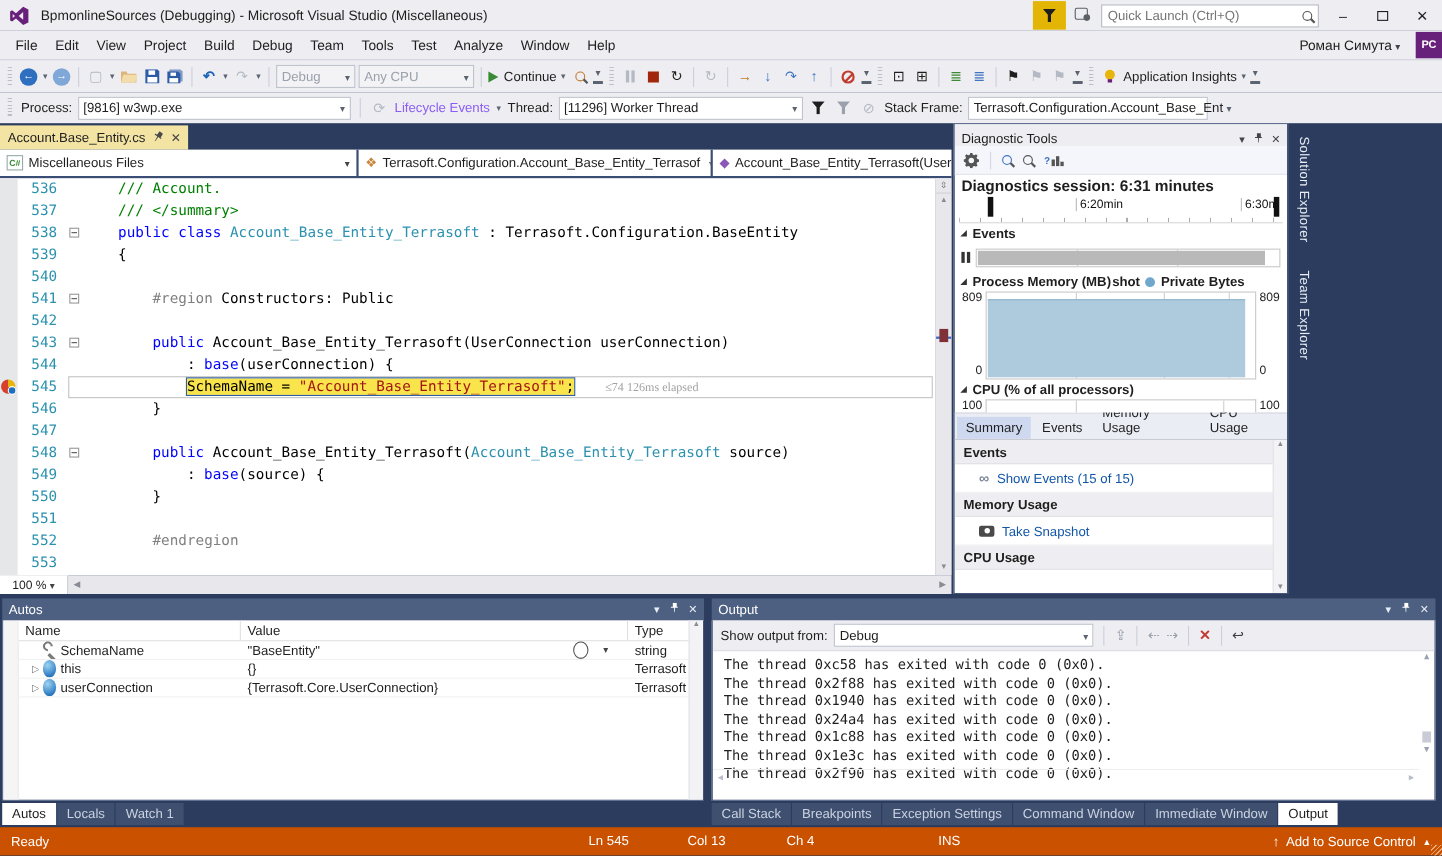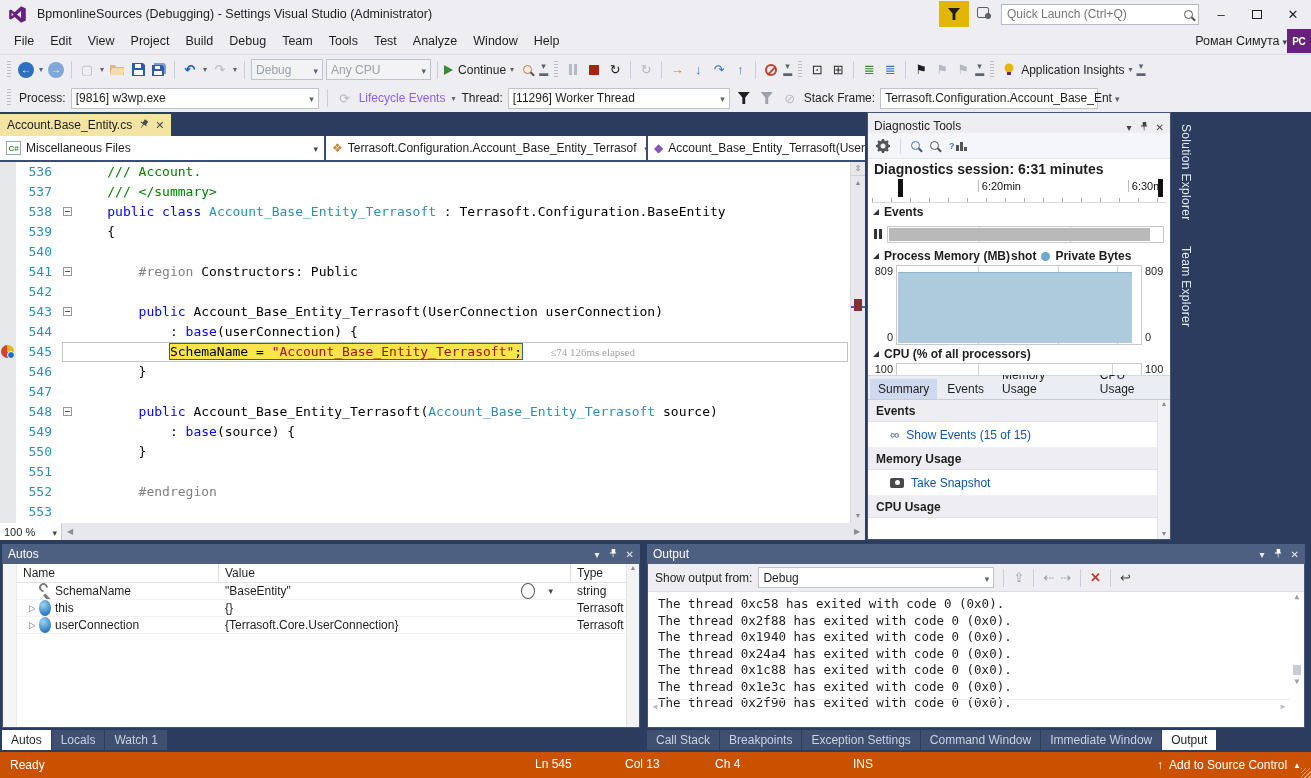--- a/index.html
+++ b/index.html
@@ -20,21 +20,21 @@
   .quick-launch { width:198px; height:21px; border:1px solid #B6BAC4; background:#fff; display:flex; align-items:center; padding:0 5px; }
   .quick-launch input { border:none; outline:none; flex:1; font-size:12px; color:#737373; font-family:"Liberation Sans",sans-serif; background:transparent; }
   .mag { width:9px; height:9px; border:1.6px solid #555; border-radius:50%; position:relative; display:inline-block; }
   .mag::after { content:''; position:absolute; width:5px; height:1.6px; background:#555; transform:rotate(45deg); right:-4px; bottom:-2px; }
   .winbtn { width:28px; text-align:center; font-size:13px; color:#1E1E1E; cursor:default; }
   .maxbox { width:10px; height:9px; border:1.5px solid #1E1E1E; display:inline-block; }
 
   
   .menubar { height:26px; background:#EEEEF2; display:flex; align-items:center; padding-left:6px; font-size:12.5px; position:relative; }
   .menu-item { padding:3px 8px; }
-  .menu-right { position:absolute; right:0; top:0; height:26px; display:flex; align-items:center; gap:0; }
+  .menu-right { position:absolute; right:0; top:0; height:26px; display:flex; align-items:center; gap:14px; }
   .user-name { font-size:12.5px; }
   .dd-caret::after { content:"▾"; font-size:9px; color:#444; margin-left:3px; }
   .avatar { width:24px; height:24px; background:#68217A; color:#fff; font-size:10px; font-weight:bold; display:flex; align-items:center; justify-content:center; }
 
   
   .toolbar1 { height:30px; background:#EEEEF2; border-top:1px solid #DCDDE4; display:flex; align-items:center; padding-left:4px; gap:3px; }
   .toolbar2 { height:28px; background:#EEEEF2; display:flex; align-items:center; padding-left:4px; gap:5px; font-size:12px; }
   .grip { width:4px; height:18px; background:repeating-linear-gradient(to bottom,#B9BEC9 0 1px,transparent 1px 3px); margin:0 3px; }
   .tsep { width:1px; height:18px; background:#CCCEDB; margin:0 3px; }
   .tbtn { min-width:18px; height:20px; display:flex; align-items:center; justify-content:center; font-size:13px; }
@@ -92,21 +92,21 @@
   .current-row::before { content:''; position:absolute; left:62px; right:2px; top:0; bottom:0; border:1px solid #C3C3C3; pointer-events:none; }
 
   .vscroll { position:absolute; right:0; top:0; bottom:0; width:15px; background:#E8E8EC; border-left:1px solid #DADAE0; }
   .vs-split { height:14px; text-align:center; font-size:8px; color:#666; border-bottom:1px solid #CFCFD6; line-height:13px;}
   .vs-up, .vs-dn { height:14px; text-align:center; font-size:7px; color:#8A8A95; line-height:14px; }
   .vs-dn { position:absolute; bottom:0; left:0; right:0; }
   .vs-marker { position:absolute; left:3px; top:38%; width:8px; height:12px; background:#7E3137; }
   .vs-markline { position:absolute; left:0; top:40%; width:100%; height:2px; background:#3B64C8; }
 
   .ebottom { height:17px; display:flex; align-items:center; background:#E8E8EC; }
-  .zoom-dd { width:62px; height:17px; background:#fff; border-right:1px solid #C9CBD4; font-size:11px; display:flex; align-items:center; justify-content:space-between; padding:0 4px; }
+  .zoom-dd { width:62px; height:17px; background:#fff; border-right:1px solid #C9CBD4; font-size:11px; display:flex; align-items:center; justify-content:center; padding:0 4px; }
   .hscroll { flex:1; display:flex; align-items:center; height:100%; color:#8A8A95; font-size:8px; }
   .hscroll .harrow { width:16px; text-align:center; }
   .hscroll .htrack { flex:1; height:100%; }
 
   
   .diag-header { height:20px; background:#EEEEF2; display:flex; align-items:flex-end; padding:0 6px; font-size:12px; }
   .diag-header .hicons { margin-left:auto; display:flex; gap:8px; align-items:center; color:#444; font-size:10px; }
   .diag-toolbar { height:26px; background:#F4F6FB; display:flex; align-items:center; gap:10px; padding:0 8px; border-bottom:1px solid #E2E5EC; }
   .diag-session { height:20px; font-size:14px; font-weight:bold; padding:2px 6px; }
   .timeline { height:24px; position:relative; border-bottom:1px solid #D8D8D8; margin:0 4px;
@@ -197,21 +197,21 @@
 <body>
 
 <div id="app">
 
   <div class="titlebar">
     <span class="vs-logo">
       <svg width="19" height="19" viewBox="0 0 16 16">
           <path fill="#68217A" d="M11 1 5.5 6 2.5 3.7 1 4.5v7l1.5.8L5.5 10 11 15l4-2V3l-4-2zM3 9.5v-3L4.7 8 3 9.5zM11 11 7.6 8 11 5v6z"></path>
         </svg>
     </span>
-    <span>BpmonlineSources (Debugging) - Settings Visual Studio  (Administrator)</span>
+    <span>BpmonlineSources (Debugging) - Microsoft Visual Studio  (Miscellaneous)</span>
     <div class="tb-right">
       <span class="fb-btn">
           <span class="funnel"></span>
         </span>
       <span class="feedback-ic"></span>
       <span class="quick-launch">
         <input placeholder="Quick Launch (Ctrl+Q)" style="">
         <span class="mag"></span>
       </span>
       <span class="winbtn">–</span>

